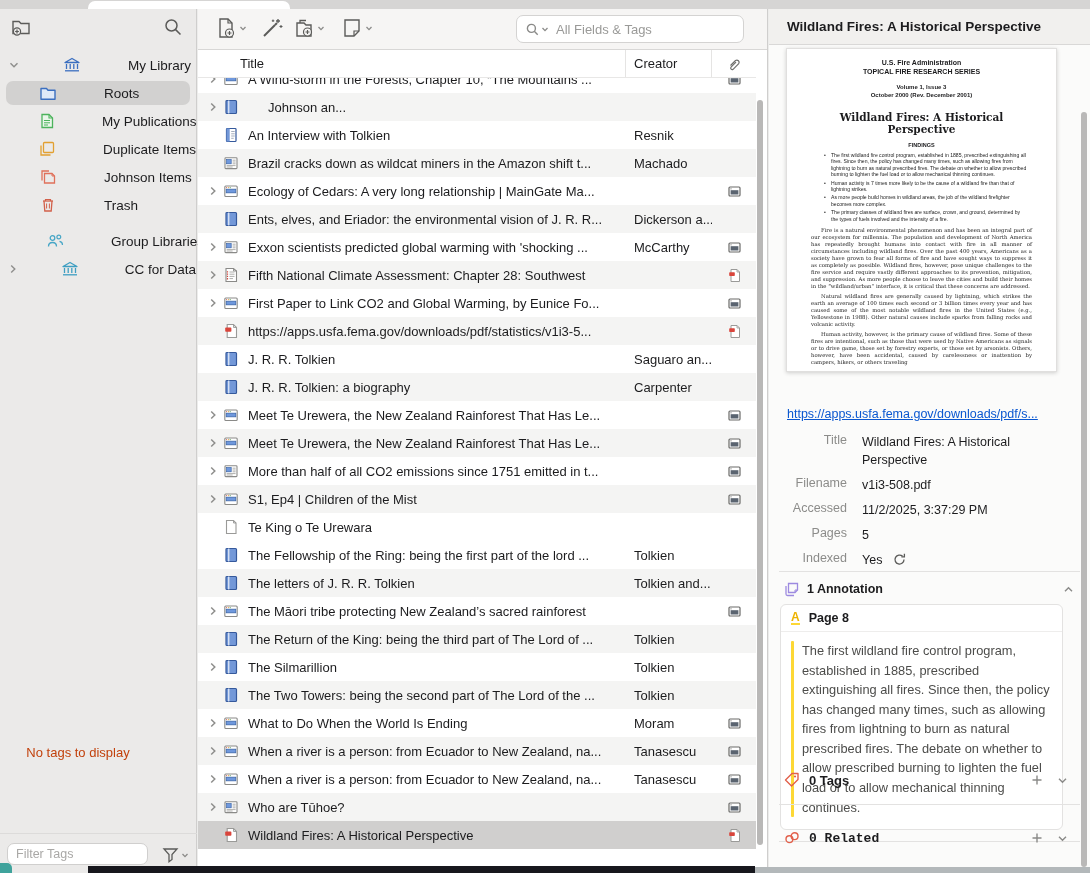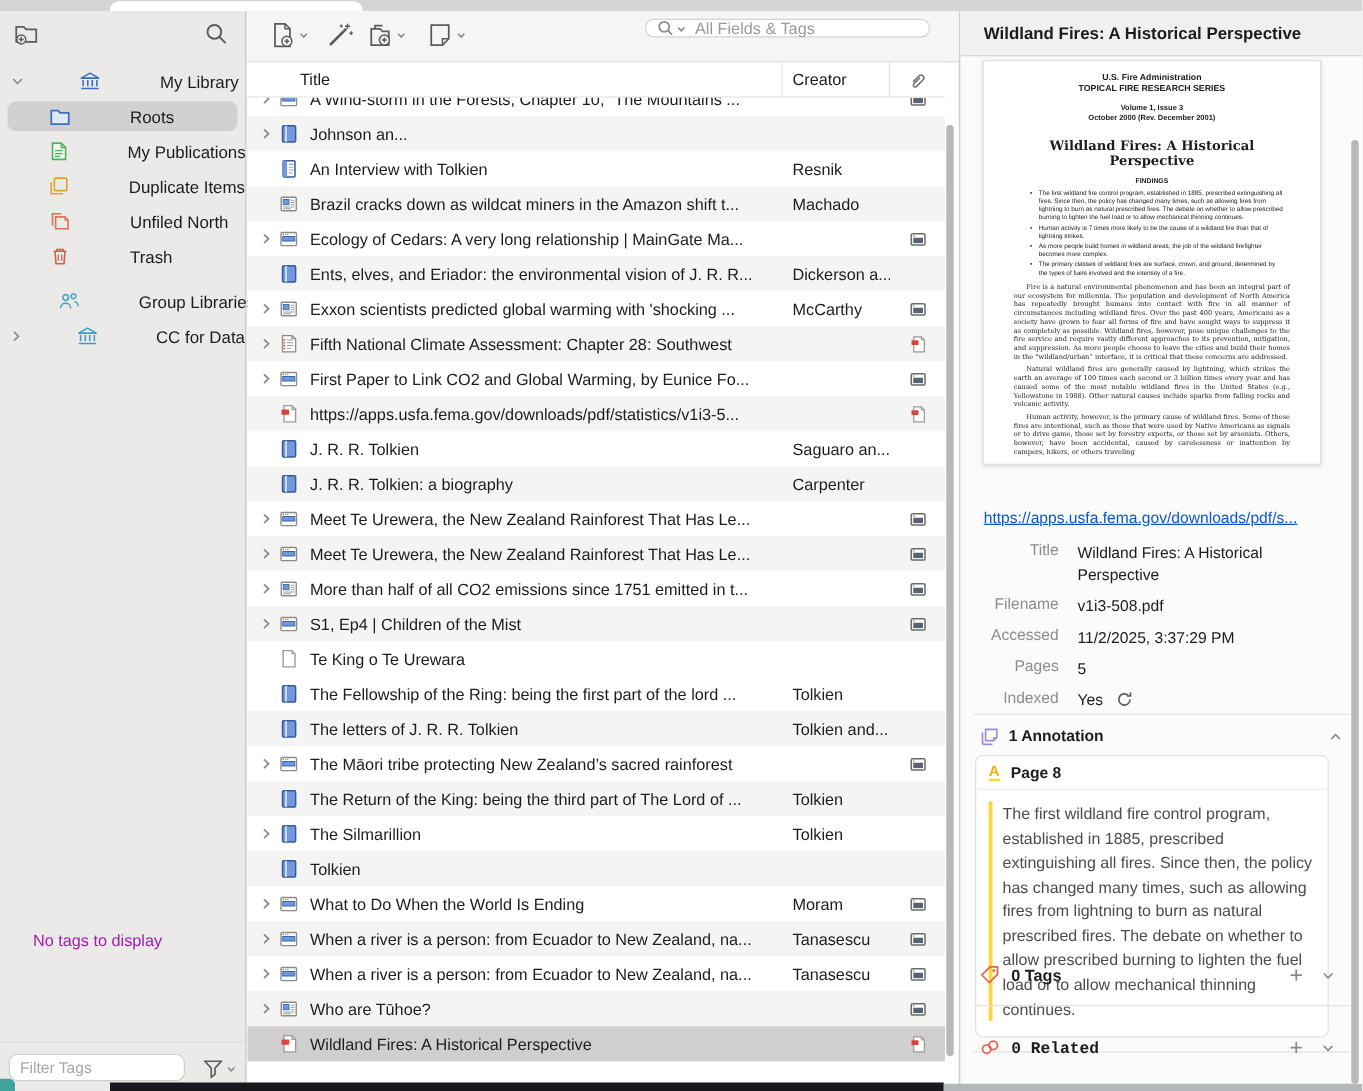--- a/index.html
+++ b/index.html
@@ -24,47 +24,47 @@
   .tree { position:absolute; left:0; top:42px; width:100%; }
   .tree-row { position:relative; height:28px; display:flex; align-items:center; font-size:13.5px;gap:40px; }
   .tree-row .chev { width:16px; display:flex; justify-content:center; align-items:center; }
   .tree-row .t-icon { width:20px; display:flex; justify-content:center; align-items:center; }
   .tree-row .t-label { margin-left:6px; white-space:nowrap; }
   .tree-row.lvl0 { padding-left:6px; }
   .tree-row.lvl1 { padding-left:38px; }
   .tree-row.selected::before { content:""; position:absolute; left:6px; right:6px; top:2px; bottom:2px; background:#d2d1d0; border-radius:7px; }
   .tree-row > * { position:relative; }
   .tree-row.gap { margin-top:8px; }
-  .tag-empty { position:absolute; left:0; top:736px; width:156px; text-align:center; font-size:13px; color:#a21caf; }
+  .tag-empty { position:absolute; left:0; top:736px; width:156px; text-align:center; font-size:13px; color:#c2410c; }
   .tag-divider { position:absolute; left:0; top:824px; width:197px; border-top:1px solid #dcdbda; }
   .tag-filter-wrap { position:absolute; left:7px; top:834px; width:183px; height:22px; }
   .tag-filter { position:absolute; left:0; top:0; width:141px; height:22px; border:1px solid #d0cfce; border-radius:7px; background:#fff; font-size:12.5px; padding:0 8px; color:#1c1c1e; outline:none; }
   .tag-filter::placeholder { color:#a9a8a6; }
   .funnel-wrap { position:absolute; right:0; top:2px; display:flex; align-items:center; }
 
   
   .mid-toolbar { position:absolute; left:0; top:0; width:100%; height:41px; background:#f6f5f4; border-bottom:1px solid #d8d7d6; }
   .mt-group { position:absolute; top:7px; display:flex; align-items:center; }
-  .search-box { position:absolute; left:318px; top:6px; width:228px; height:15px; background:#fff; border:1px solid #d4d3d2; border-radius:7px; display:flex; align-items:center; padding:0 8px; }
+  .search-box { position:absolute; left:318px; top:6px; width:228px; height:28px; background:#fff; border:1px solid #d4d3d2; border-radius:7px; display:flex; align-items:center; padding:0 8px; }
   .search-box input { border:none; outline:none; flex:1; font-size:13px; color:#1c1c1e; background:transparent; margin-left:6px; }
   .search-box input::placeholder { color:#9a9a98; }
 
   .list-header { position:absolute; left:0; top:41px; width:558px; height:28px; background:#fff; border-bottom:1px solid #e8e7e6; display:flex; align-items:center; font-size:13px; z-index:3; }
   .lh-title { flex:1; padding-left:42px; border-right:1px solid #e5e4e3; height:100%; display:flex; align-items:center; }
   .lh-creator { width:86px; padding-left:8px; border-right:1px solid #e5e4e3; height:100%; display:flex; align-items:center; }
   .lh-attach { width:44px; height:100%; display:flex; align-items:center; justify-content:center; }
 
   .rows { position:absolute; left:0; top:56px; width:558px; height:808px; z-index:1; }
   .item-row { position:relative; height:28px; display:flex; align-items:center; font-size:13px; }
   .item-row.alt { background:#f4f4f3; }
   .item-row.selected { background:#d0cfce; }
   .ir-chev { width:14px; margin-left:8px; display:flex; justify-content:center; }
   .ir-icon { width:18px; margin-left:2px; display:flex; justify-content:center; }
   .ir-title { flex:1; margin-left:8px; white-space:nowrap; overflow:hidden; }
-  .ir-creator { width:86px; padding-left:8px; white-space:nowrap; overflow:hidden; }
+  .ir-creator { width:86px; padding-left:8px; white-space:nowrap; overflow:hidden;margin-left:20px; }
   .ir-attach { width:44px; display:flex; justify-content:center; }
   .mid-scrollbar { position:absolute; left:559px; top:91px; width:6px; height:745px; background:#b9b8b7; border-radius:3px; z-index:4; }
 
   
   .rp-header { position:absolute; left:0; top:0; width:100%; height:36px; background:#f1f0ee; border-bottom:1px solid #d9d8d7; display:flex; align-items:center; }
   .rp-title { font-weight:bold; font-size:13.5px; padding-left:18px; white-space:nowrap; }
   .pdf-page { position:absolute; left:17px; top:39px; width:271px; height:324px; background:#fff; border:1px solid #e0dfde; box-shadow:0 1px 4px rgba(0,0,0,.18); overflow:hidden; padding:9px 18px 0 18px; }
   .pp-h1 { text-align:center; font-weight:bold; font-size:7px; line-height:1.35; }
   .pp-sub { text-align:center; font-weight:bold; font-size:6px; line-height:1.4; margin-top:6px; }
   .pp-title { text-align:center; font-family:"DejaVu Serif","Liberation Serif",serif; font-weight:bold; font-size:10.5px; margin-top:11px; }
@@ -175,21 +175,21 @@
           <span class="t-label">Duplicate Items</span>
         </div>
         <div class="tree-row lvl1">
           <span class="t-icon">
             <svg width="18" height="18" viewBox="0 0 18 18" xmlns="http://www.w3.org/2000/svg">
               <path d="M5.5 5.5h7.5l2.5 2.5v7H5.5z" fill="none" stroke="#e0705a" stroke-width="1.3"></path>
               <path d="M13 5.5V8h2.5" fill="none" stroke="#e0705a" stroke-width="1"></path>
               <path d="M3 12.5V3h7" fill="none" stroke="#e0705a" stroke-width="1.3"></path>
             </svg>
           </span>
-          <span class="t-label">Unfiled North</span>
+          <span class="t-label">Johnson Items</span>
         </div>
         <div class="tree-row lvl1">
           <span class="t-icon">
             <svg width="18" height="18" viewBox="0 0 18 18" xmlns="http://www.w3.org/2000/svg">
               <path d="M4 5h10" stroke="#d2604a" stroke-width="1.3"></path>
               <path d="M6.5 5V3.5h5V5" fill="none" stroke="#d2604a" stroke-width="1.2"></path>
               <path d="M5 5l.8 10h6.4L13 5" fill="none" stroke="#d2604a" stroke-width="1.3"></path>
               <path d="M7.6 7.5v5M10.4 7.5v5" stroke="#d2604a" stroke-width="1"></path>
             </svg>
           </span>
@@ -720,20 +720,21 @@
           <span class="ir-attach"></span>
         </div>
         <div class="item-row alt">
           <span class="ir-chev"></span>
           <span class="ir-icon">
             <svg width="16" height="16" viewBox="0 0 16 16" xmlns="http://www.w3.org/2000/svg">
               <rect x="3" y="1.5" width="10.5" height="13" rx="1" fill="#7398d8" stroke="#35599c" stroke-width="1.2"></rect>
               <path d="M5.8 1.5v13" stroke="#fff" stroke-width="1"></path>
             </svg>
           </span>
+          <span class="ir-title">The Two Towers: being the second part of The Lord of the ...</span>
           <span class="ir-creator">Tolkien</span>
           <span class="ir-attach"></span>
         </div>
         <div class="item-row">
           <span class="ir-chev">
             <svg width="12" height="12" viewBox="0 0 12 12" xmlns="http://www.w3.org/2000/svg">
               <path d="M4.2 2.5l3.6 3.5-3.6 3.5" fill="none" stroke="#8e8e8c" stroke-width="1.5"></path>
             </svg>
           </span>
           <span class="ir-icon">

